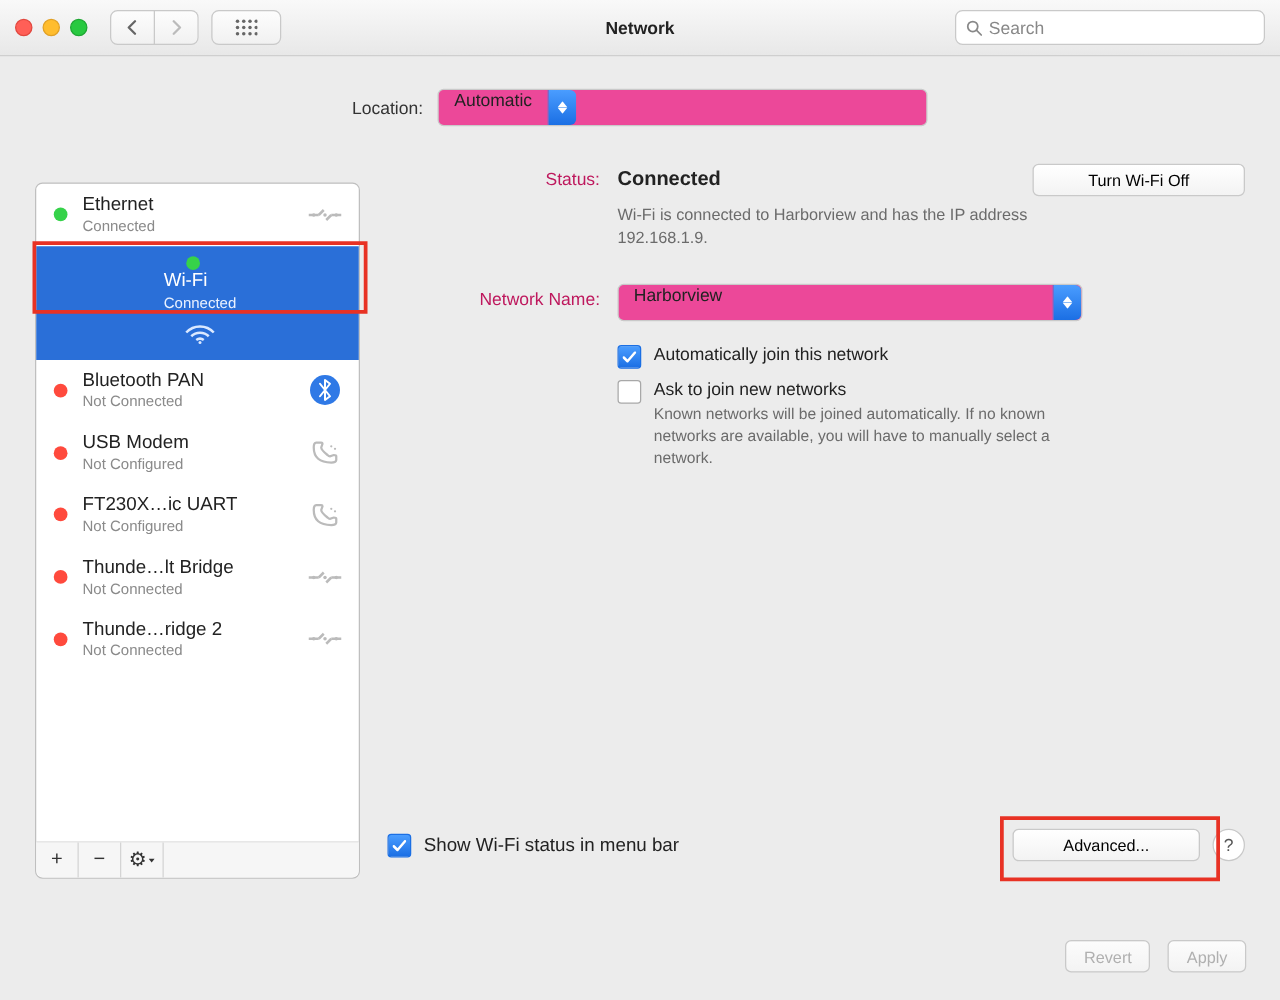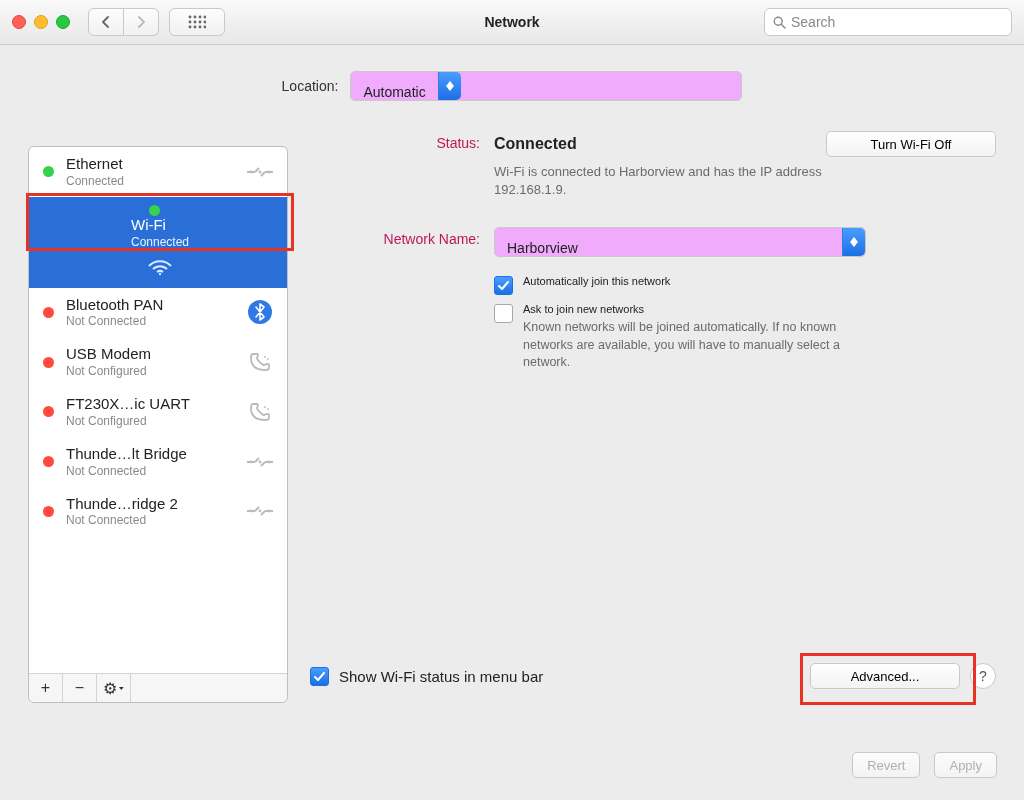--- a/index.html
+++ b/index.html
@@ -15,21 +15,21 @@
   .tb-btn.left{border-radius:6px 0 0 6px;}
   .tb-btn.right{border-radius:0 6px 6px 0;border-left:none;}
   .tb-btn.single{border-radius:6px;padding:0 10px;}
   .title{position:absolute;left:0;right:0;text-align:center;font-weight:600;pointer-events:none;}
   .search{margin-left:auto;width:230px;height:26px;border:1px solid #c9c9c9;border-radius:6px;background:#fff;display:flex;align-items:center;padding:0 8px;color:#888;}
   .search svg{margin-right:5px;flex:0 0 auto;}
   .search span{pointer-events:none;}
   
   .loc-row{display:flex;align-items:center;justify-content:center;padding:26px 0 22px 0;gap:12px;}
   .loc-row label{color:#333;}
-  .dropdown{height:28px;border:1px solid #c9c9c9;border-radius:5px;background:#f0abfc;display:flex;align-items:flex-end;position:relative;}
+  .dropdown{height:28px;border:1px solid #c9c9c9;border-radius:5px;background:#ec4899;display:flex;align-items:flex-start;position:relative;}
   .dropdown .dd-text{padding:0 12px;}
   .dropdown .dd-arrows{width:22px;height:100%;border-left:1px solid #2f7fe6;border-radius:0 5px 5px 0;background:linear-gradient(#4a9dff,#1b6fe4);display:flex;flex-direction:column;align-items:center;justify-content:center;gap:0;color:#fff;}
   .dd-arrows svg{display:block;}
   
   .content{display:flex;padding:0 28px;gap:22px;}
   
   .sidelist{width:258px;border:1px solid #bfbfbf;border-radius:6px;background:#ffffff;display:flex;flex-direction:column;position:relative;margin-top:23px;}
   .sl-items{flex:1;}
   .sl-item{display:flex;align-items:center;padding:8px 10px 8px 14px;border-bottom:none;position:relative;}
   .sl-item .bullet{width:11px;height:11px;border-radius:50%;margin-right:12px;flex:0 0 auto;}
@@ -53,21 +53,21 @@
   .status-val{display:flex;align-items:center;gap:18px;}
   .status-text{font-weight:700;font-size:16px;}
   .mac-btn{height:26px;padding:0 14px;border:1px solid #c9c9c9;border-radius:5px;background:linear-gradient(#ffffff,#f3f3f3);font-size:13px;}
   .status-desc{font-size:13px;color:#6b6b6b;margin-top:6px;max-width:400px;line-height:1.4;}
   .dropdown.wide{width:370px;}
   .chk-row{display:flex;align-items:flex-start;gap:10px;margin:8px 0 8px 184px;}
   .chk{width:17px;height:17px;border:1px solid #a8a8a8;border-radius:3px;background:#fff;display:flex;align-items:center;justify-content:center;flex:0 0 auto;margin-top:1px;}
   .chk.checked{background:linear-gradient(#4a9dff,#1b6fe4);border-color:#1b6fe4;color:#fff;}
   .chk.checked svg{display:block;}
   .chk svg{display:none;}
-  .chk-label{font-size:11px;}
+  .chk-label{font-size:14px;}
   .chk-desc{font-size:12.5px;color:#6b6b6b;margin-top:4px;line-height:1.4;max-width:360px;}
   
   .menubar-row{position:absolute;left:0;right:0;bottom:14px;display:flex;align-items:center;}
   .menubar-row .chk-row{margin:0;flex:1;align-items:center;}
   .menubar-row .chk-row .chk-label{font-size:15px;}
   .help-btn{width:24px;height:24px;border:1px solid #c9c9c9;border-radius:50%;background:#fff;display:flex;align-items:center;justify-content:center;font-size:14px;color:#555;margin-left:10px;}
   
   .bottom{position:absolute;right:27px;bottom:22px;display:flex;gap:14px;}
   .bottom .mac-btn{color:#b0b0b0;background:linear-gradient(#fcfcfc,#f3f3f3);}
 </style>

